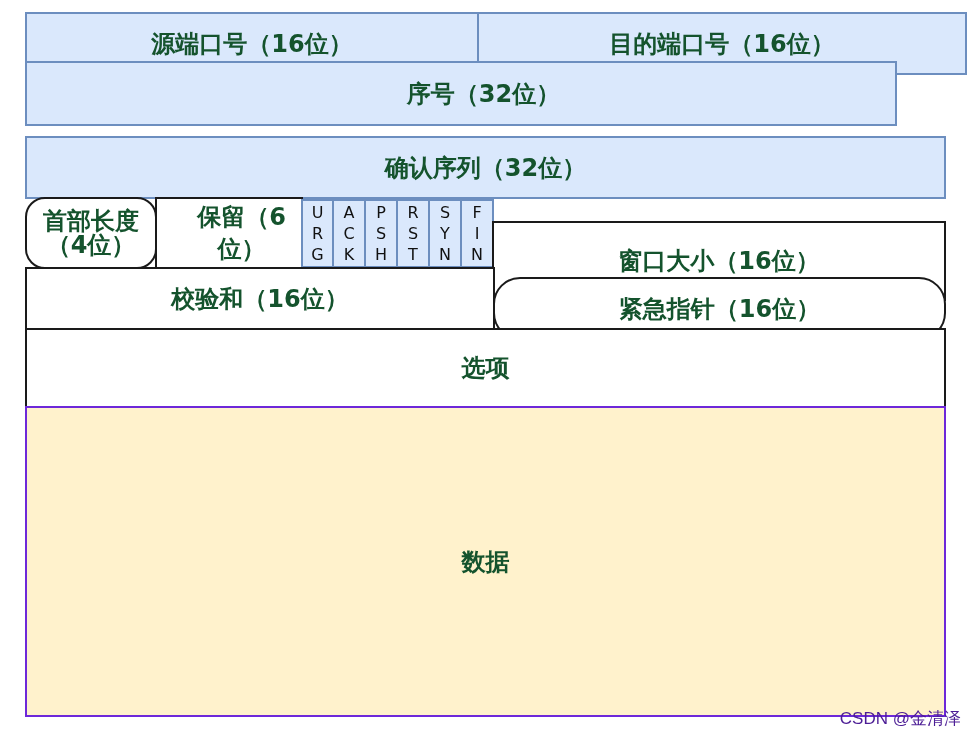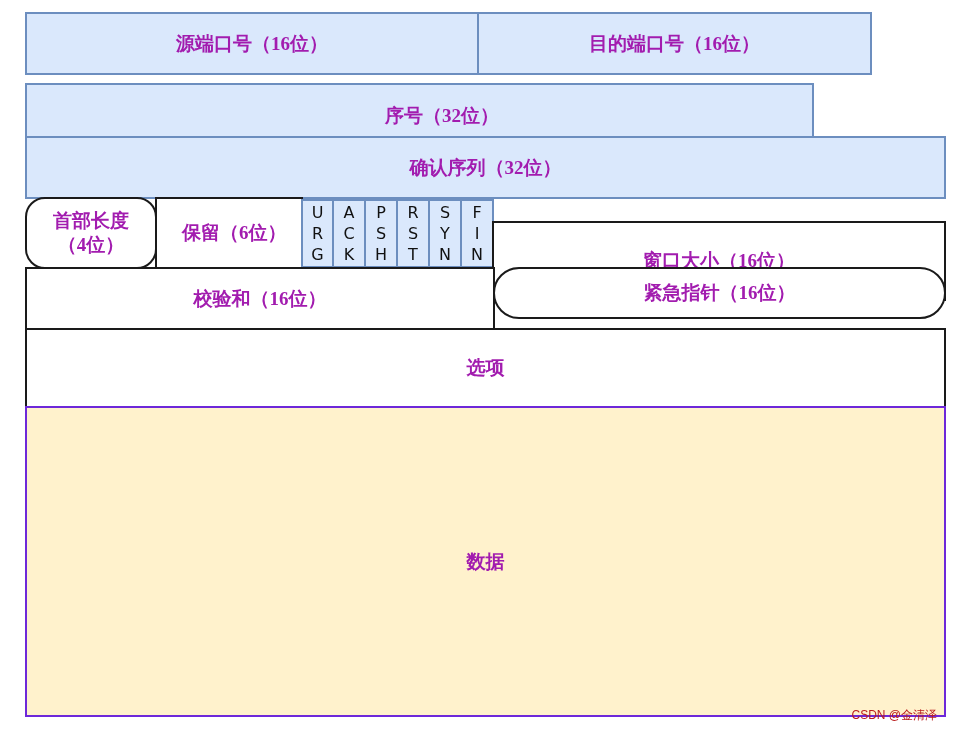--- a/index.html
+++ b/index.html
@@ -1,42 +1,42 @@
 <!DOCTYPE html>
 <html><head>
   <meta charset="utf-8">
   <style>
     html, body { margin: 0; padding: 0; background: #ffffff; }
     body { width: 969px; height: 733px; position: relative; overflow: hidden;
            font-family: "DejaVu Sans", "Liberation Sans", sans-serif; }
     .cell { position: absolute; box-sizing: border-box; display: flex;
             align-items: center; justify-content: center; text-align: center;
-            color: #a21caf; font-weight: bold; font-size: 19px; font-family: Liberation Serif, serif; }
+            color: #14532d; font-weight: bold; font-size: 24px; }
     .blue { background: #dae8fc; border: 2px solid #6c8ebf; }
     .white { background: #ffffff; border: 2px solid #1a1a1a; }
     .yellow { background: #fff2cc; border: 2px solid #6d28d9; }
     .flag { flex-direction: column; font-weight: normal; font-size: 16px;
             line-height: 21px; font-family: "DejaVu Sans", sans-serif;
             background: #dae8fc; border: 2px solid #6c8ebf; color: #111; }
     .flag span { display: block; }
     .hdrlen { flex-direction: column; line-height: 24px; }
-    .watermark { position: absolute; right: 32px; top: 707px; font-size: 12px;
-                 color: #b91c1c; font-family: "Liberation Sans", sans-serif; }
+    .watermark { position: absolute; right: 8px; top: 707px; font-size: 17px;
+                 color: #4c1d95; font-family: "Liberation Sans", sans-serif; }
   </style>
 </head>
 <body>
 
 <div class="cell blue" style="left:25px; top:12px; width:454px; height:63px;">
   <span>源端口号（16位）</span>
 </div>
-<div class="cell blue" style="left:477px; top:12px; width:395px; height:63px;">
+<div class="cell blue" style="left:477px; top:12px; width:490px; height:63px;">
   <span>目的端口号（16位）</span>
 </div>
 
-<div class="cell blue" style="left:25px; top:83px; width:789px; height:65px;padding-left:45px;">
+<div class="cell blue" style="left:25px; top:61px; width:872px; height:65px;padding-left:45px;">
   <span>序号（32位）</span>
 </div>
 
 <div class="cell blue" style="left:25px; top:136px; width:921px; height:63px;">
   <span>确认序列（32位）</span>
 </div>
 
 <div class="cell white hdrlen" style="left:25px; top:197px; width:132px; height:72px;border-radius:20px;">
   <span>首部长度</span>
   <span>（4位）</span>
@@ -76,21 +76,21 @@
   <span>N</span>
 </div>
 
 <div class="cell white" style="left:492px; top:197px; width:454px; height:80px;margin-top:24px;">
   <span>窗口大小（16位）</span>
 </div>
 
 <div class="cell white" style="left:25px; top:267px; width:470px; height:63px;text-align:right;">
   <span>校验和（16位）</span>
 </div>
-<div class="cell white" style="left:493px; top:267px; width:453px; height:52px;border-radius:27px;">
+<div class="cell white" style="left:493px; top:277px; width:453px; height:63px;border-radius:27px;">
   <span>紧急指针（16位）</span>
 </div>
 
 <div class="cell white" style="left:25px; top:328px; width:921px; height:80px;">
   <span>选项</span>
 </div>
 
 <div class="cell yellow" style="left:25px; top:406px; width:921px; height:311px;">
   <span>数据</span>
 </div>

